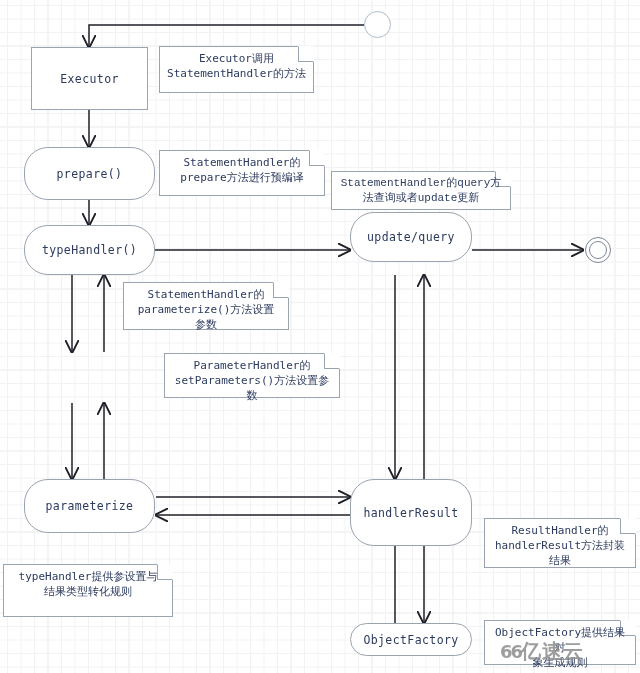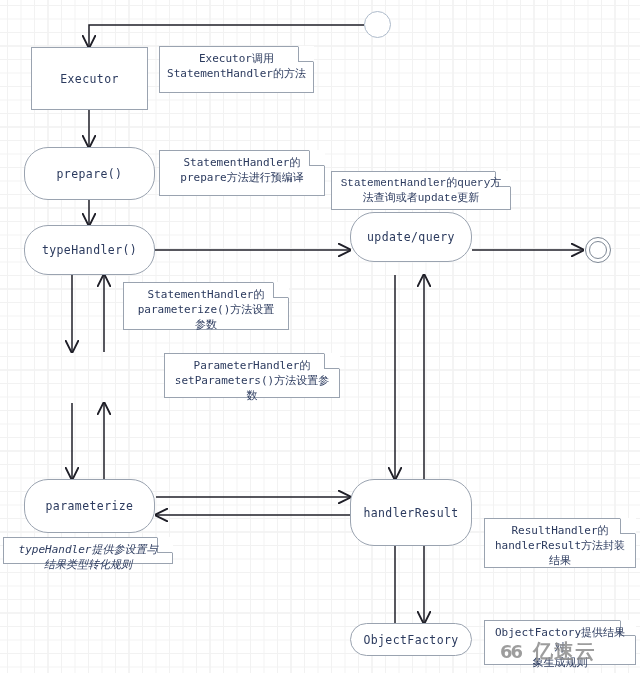--- a/index.html
+++ b/index.html
@@ -118,21 +118,21 @@
     z-index: 2;
     white-space: pre-line;
   }
 
   
   .watermark {
     position: absolute;
     z-index: 9;
     display: flex;
     align-items: center;
-    gap: 12px;
+    gap: 0;
     color: #8d8d8d;
     font-family: "DejaVu Sans", "Liberation Sans", sans-serif;
     font-size: 20px;
     font-weight: bold;
     opacity: 0.85;
     letter-spacing: 1px;
   }
   .watermark .wm-mark {
     font-size: 18px;
     letter-spacing: -2px;
@@ -246,21 +246,21 @@
 参数</span>
   </div>
 
   <div class="note" style="left:164px; top:353px; width:176px; height:45px;">
     <span class="fold2"></span>
       <span class="fold"></span>
     <span class="note-text">ParameterHandler的
 setParameters()方法设置参数</span>
   </div>
 
-  <div class="note" style="left:3px; top:537px; width:170px; height:27px;font-style:italic;">
+  <div class="note" style="left:3px; top:564px; width:170px; height:53px;">
     <span class="fold2"></span>
       <span class="fold"></span>
     <span class="note-text">typeHandler提供参设置与
 结果类型转化规则</span>
   </div>
 
   <div class="note" style="left:484px; top:470px; width:152px; height:50px;margin-top:48px;">
     <span class="fold2"></span>
       <span class="fold"></span>
     <span class="note-text">ResultHandler的

